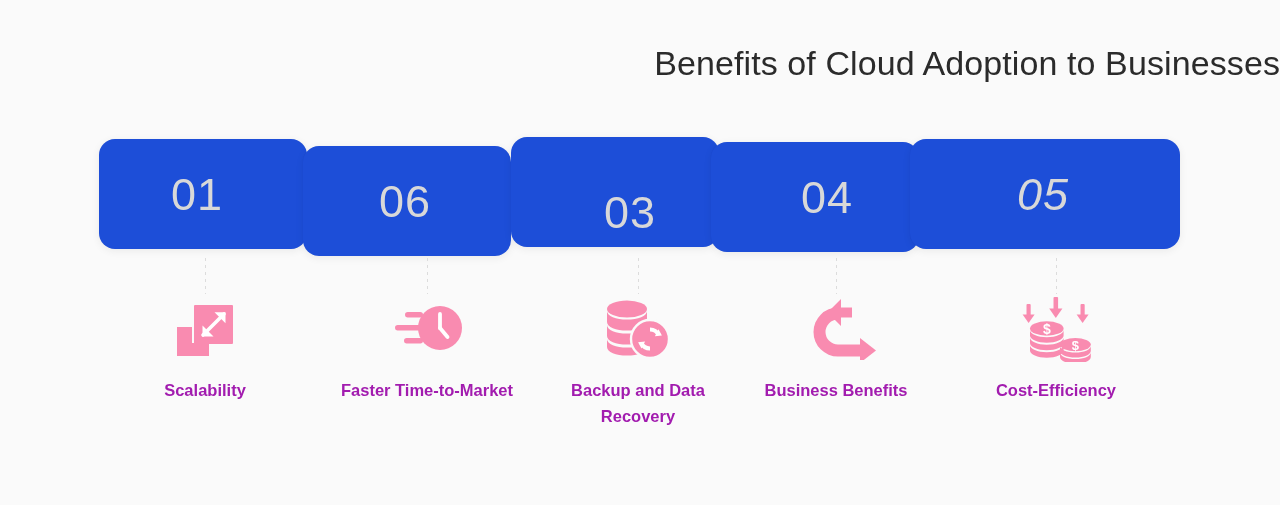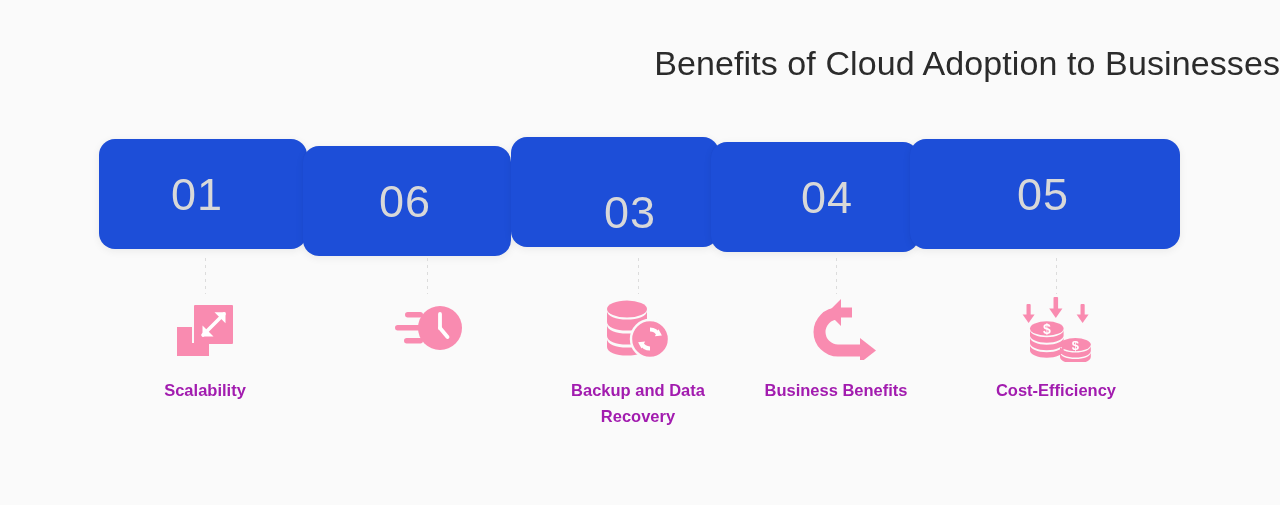--- a/index.html
+++ b/index.html
@@ -60,21 +60,21 @@
   .card .num { position: absolute; }
 
   .card.c1 { left: 99px;  top: 139px; width: 208px; }
   .card.c1 .num { left: 72px; }
   .card.c2 { left: 303px; top: 146px; width: 208px; }
   .card.c2 .num { left: 76px; }
   .card.c3 { left: 511px; top: 137px; width: 208px; }
   .card.c3 .num { left: 93px; margin-top: 40px; }
   .card.c4 { left: 711px; top: 142px; width: 208px; }
   .card.c4 .num { left: 90px; }
-  .card.c5 { left: 910px; top: 139px; width: 270px; }
+  .card.c5 { left: 910px; top: 139px; width: 270px; font-style: italic; }
   .card.c5 .num { left: 107px; }
 
   
   .connector {
     position: absolute;
     width: 1px;
     top: 258px;
     height: 36px;
     background-image: linear-gradient(to bottom, #dcdcdc 0 3px, transparent 3px 7px);
     background-size: 1px 7px;
@@ -165,20 +165,21 @@
       <rect x="15" y="38" width="19" height="5.5" rx="2.75" fill="#F98BB0"></rect>
 
       <circle cx="51" cy="28" r="22" fill="#F98BB0"></circle>
 
       <g stroke="#ffffff" stroke-width="3.8" stroke-linecap="round">
         <line x1="51" y1="28" x2="51" y2="14"></line>
         <line x1="51" y1="28" x2="58.5" y2="37"></line>
       </g>
     </svg>
   </div>
+  <div class="label">Faster Time-to-Market</div>
 </div>
 
 <div class="item i3">
   <div class="icon-wrap">
     <svg width="70" height="62" viewBox="0 0 70 62">
       <g fill="#F98BB0">
 
         <path d="M4 13 v11 c0 5 9 8.6 20 8.6 s20 -3.6 20 -8.6 V13 c0 5 -9 8.6 -20 8.6 S4 18 4 13 Z"></path>
         <path d="M4 27 v11 c0 5 9 8.6 20 8.6 s20 -3.6 20 -8.6 V27 c0 5 -9 8.6 -20 8.6 S4 32 4 27 Z"></path>
         <path d="M4 41 v8 c0 5 9 8.6 20 8.6 s20 -3.6 20 -8.6 v-8 c0 5 -9 8.6 -20 8.6 S4 46 4 41 Z"></path>

